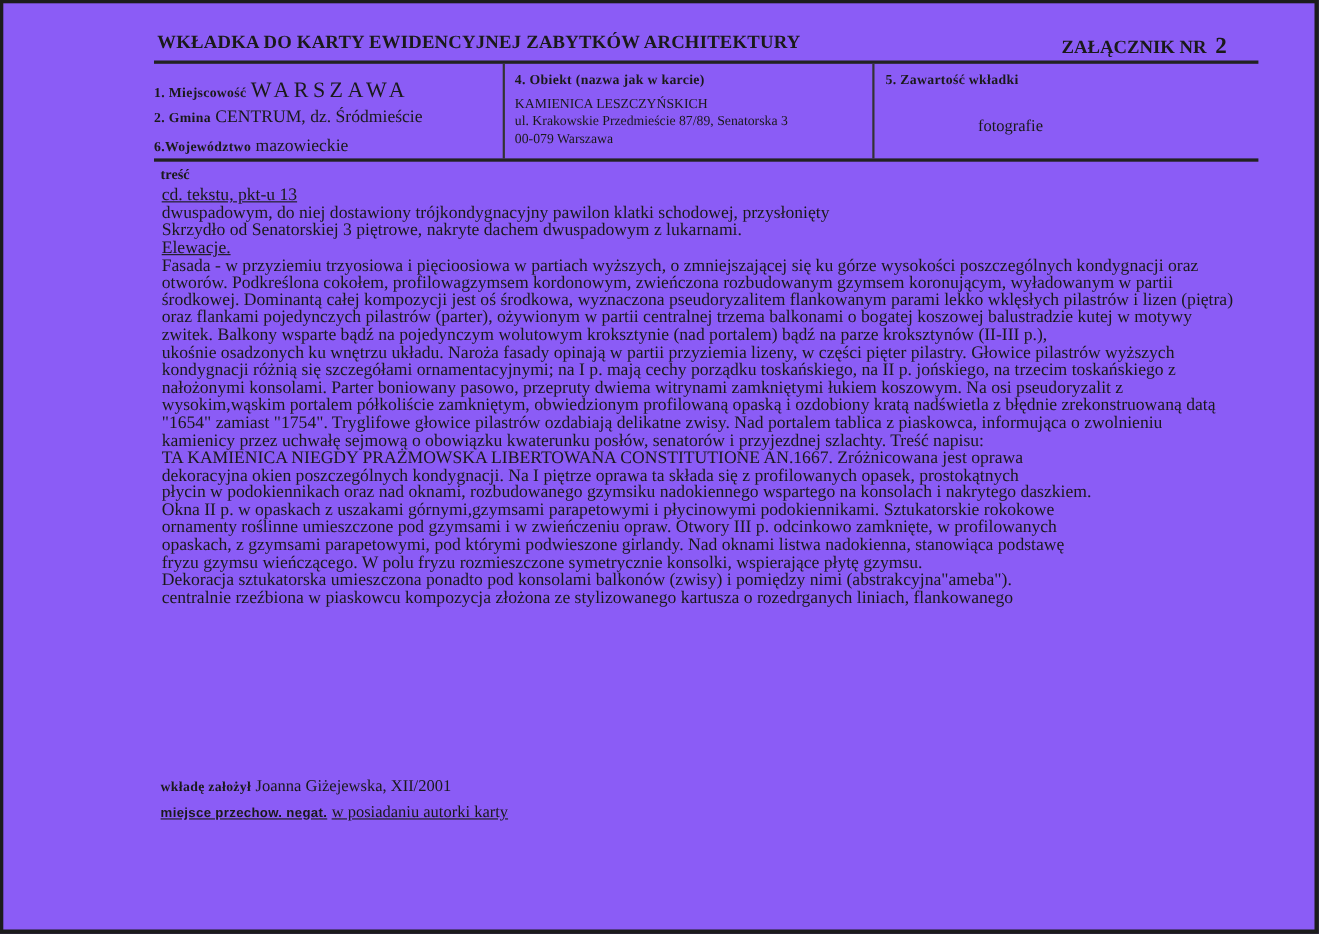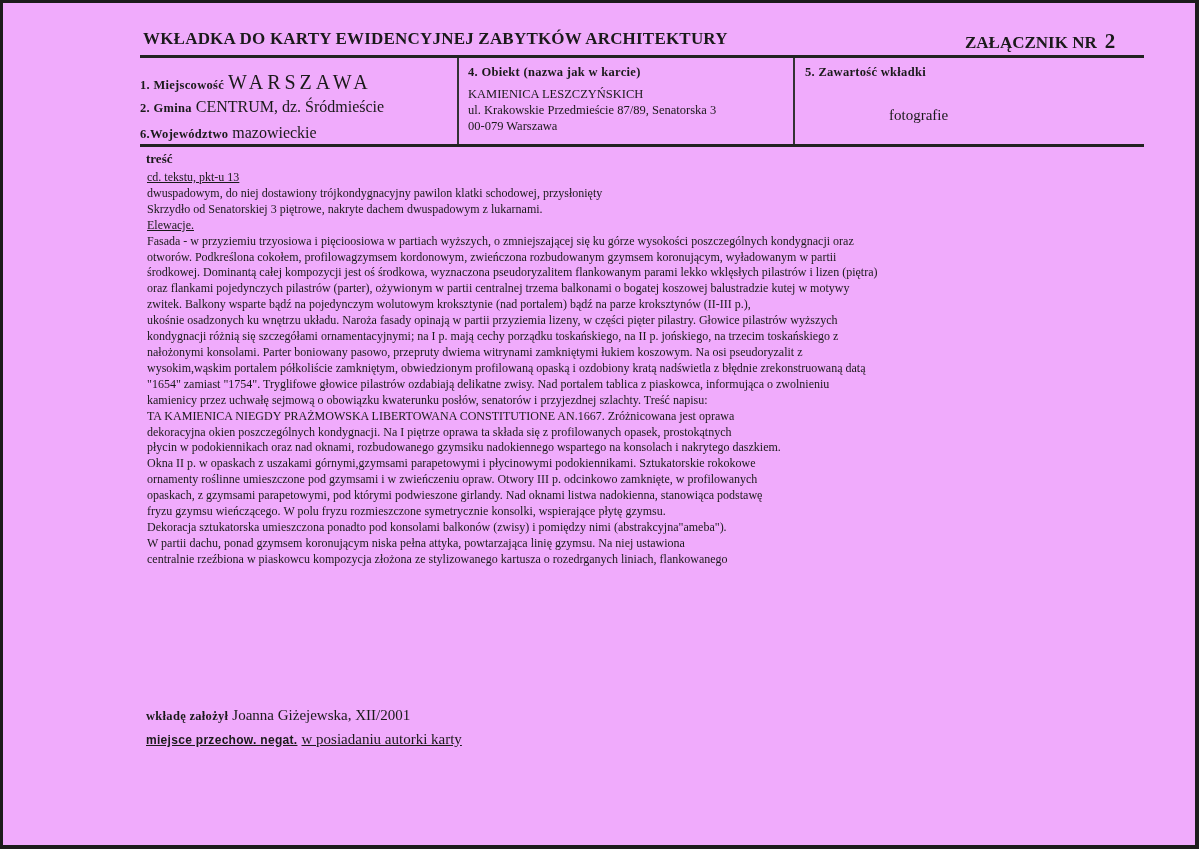--- a/index.html
+++ b/index.html
@@ -4,21 +4,21 @@
 <style>
   html, body { margin: 0; padding: 0; }
   body {
     width: 1199px; height: 849px; overflow: hidden;
     background: #1c1c1c;
     font-family: "Liberation Serif", serif;
     color: #1a1a1a;
   }
   .page {
     position: absolute; left: 3px; top: 3px; width: 1192px; height: 842px;
-    background: #f0abfc;
+    background: #8b5cf6;
   }
   .header-title {
     position: absolute; left: 140px; top: 26px;
     font-weight: bold; font-size: 17px; letter-spacing: 0.2px;
   }
   .header-annex {
     position: absolute; left: 962px; top: 26px;
     font-weight: bold; font-size: 17px;
   }
   .header-annex .num { font-size: 21px; margin-left: 8px; }
@@ -41,21 +41,21 @@
   .box2 .line { font-size: 12.5px; line-height: 16px; white-space: nowrap; }
   .box2 .name { margin-top: 6px; }
 
   .box3 { position: absolute; left: 802px; top: 60px; width: 339px; }
   .box3 .lbl { display: block; margin-top: 2px; }
   .box3 .content { position: absolute; left: 84px; top: 44px; font-size: 15px; }
 
   .tresc-label { position: absolute; left: 143px; top: 148px; font-weight: bold; font-size: 13px; }
   .body-text {
     position: absolute; left: 144px; top: 167px; width: 1050px;
-    font-size: 12px; line-height: 15.9px;
+    font-size: 16px; line-height: 15.9px;
   }
   .body-text .ln { white-space: nowrap; display: block; }
   .body-text .ul { text-decoration: underline; }
 
   .footer1 { position: absolute; left: 143px; top: 703px; white-space: nowrap; }
   .footer2 { position: absolute; left: 143px; top: 727px; white-space: nowrap; text-decoration: underline; }
   .footer1 .lbl { font-size: 12.5px; }
   .footer2 .lbl { font-family: "Liberation Sans", sans-serif; font-size: 12px; }
   .fval { font-size: 15px; margin-left: 4px; }
 </style>
@@ -117,21 +117,20 @@
       <span class="ln">"1654" zamiast "1754". Tryglifowe głowice pilastrów ozdabiają delikatne zwisy. Nad portalem tablica z piaskowca, informująca o zwolnieniu</span>
       <span class="ln">kamienicy przez uchwałę sejmową o obowiązku kwaterunku posłów, senatorów i przyjezdnej szlachty. Treść napisu:</span>
       <span class="ln">TA KAMIENICA NIEGDY PRAŻMOWSKA LIBERTOWANA CONSTITUTIONE AN.1667. Zróżnicowana jest oprawa</span>
       <span class="ln">dekoracyjna okien poszczególnych kondygnacji. Na I piętrze oprawa ta składa się z profilowanych opasek, prostokątnych</span>
       <span class="ln">płycin w podokiennikach oraz nad oknami, rozbudowanego gzymsiku nadokiennego wspartego na konsolach i nakrytego daszkiem.</span>
       <span class="ln">Okna II p. w opaskach z uszakami górnymi,gzymsami parapetowymi i płycinowymi podokiennikami. Sztukatorskie rokokowe</span>
       <span class="ln">ornamenty roślinne umieszczone pod gzymsami i w zwieńczeniu opraw. Otwory III p. odcinkowo zamknięte, w profilowanych</span>
       <span class="ln">opaskach, z gzymsami parapetowymi, pod którymi podwieszone girlandy. Nad oknami listwa nadokienna, stanowiąca podstawę</span>
       <span class="ln">fryzu gzymsu wieńczącego. W polu fryzu rozmieszczone symetrycznie konsolki, wspierające płytę gzymsu.</span>
       <span class="ln">Dekoracja sztukatorska umieszczona ponadto pod konsolami balkonów (zwisy) i pomiędzy nimi (abstrakcyjna"ameba").</span>
-      <span class="ln">W partii dachu, ponad gzymsem koronującym niska pełna attyka, powtarzająca linię gzymsu. Na niej ustawiona</span>
       <span class="ln">centralnie rzeźbiona w piaskowcu kompozycja złożona ze stylizowanego kartusza o rozedrganych liniach, flankowanego</span>
     </div>
 
   <div class="footer1">
     <span class="lbl">wkładę założył</span><span class="fval">Joanna Giżejewska, XII/2001</span>
   </div>
   <div class="footer2">
     <span class="lbl">miejsce przechow. negat.</span><span class="fval">w posiadaniu autorki karty</span>
   </div>
 </div>

